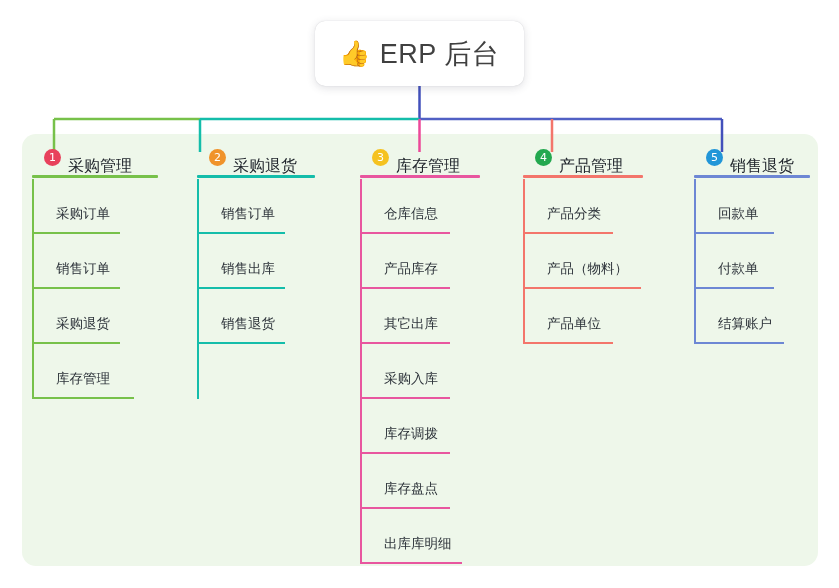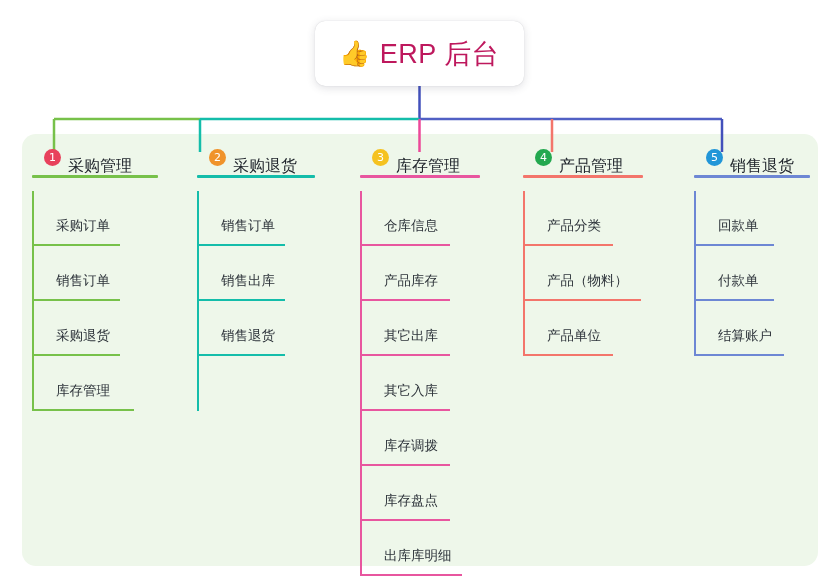--- a/index.html
+++ b/index.html
@@ -43,21 +43,21 @@
     align-items: center;
     gap: 9px;
   }
   .root-emoji {
     font-size: 25px;
     line-height: 1;
     display: block;
   }
   .root-title {
     font-size: 27px;
-    color: #be185d;
+    color: #404040;
     letter-spacing: 0.5px;
     white-space: nowrap;
     text-align: center;
   }
 
   
   #connectors {
     position: absolute;
     left: 0; top: 0;
     width: 839px; height: 588px;
@@ -113,21 +113,21 @@
     margin-top: 18px;
   }
   .col-rule {
     height: 3px;
     margin-top: 6px;
     border-radius: 1px;
   }
 
   .children {
     position: relative;
-    margin-top: 13px;
+    margin-top: 1px;
   }
   .spine {
     position: absolute;
     left: 0px;
     top: 0;
     width: 2px;
   }
   .child {
     position: relative;
     height: 55px;
@@ -236,21 +236,21 @@
           </div>
           <div class="child">
             <span class="child-label">产品库存</span>
             <div class="child-rule" style="width: 90px; background: rgb(232, 86, 159);"></div>
           </div>
           <div class="child">
             <span class="child-label">其它出库</span>
             <div class="child-rule" style="width: 90px; background: rgb(232, 86, 159);"></div>
           </div>
           <div class="child">
-            <span class="child-label">其它入库</span>
+            <span class="child-label">采购入库</span>
             <div class="child-rule" style="width: 90px; background: rgb(232, 86, 159);"></div>
           </div>
           <div class="child">
             <span class="child-label">库存调拨</span>
             <div class="child-rule" style="width: 90px; background: rgb(232, 86, 159);"></div>
           </div>
           <div class="child">
             <span class="child-label">库存盘点</span>
             <div class="child-rule" style="width: 90px; background: rgb(232, 86, 159);"></div>
           </div>

